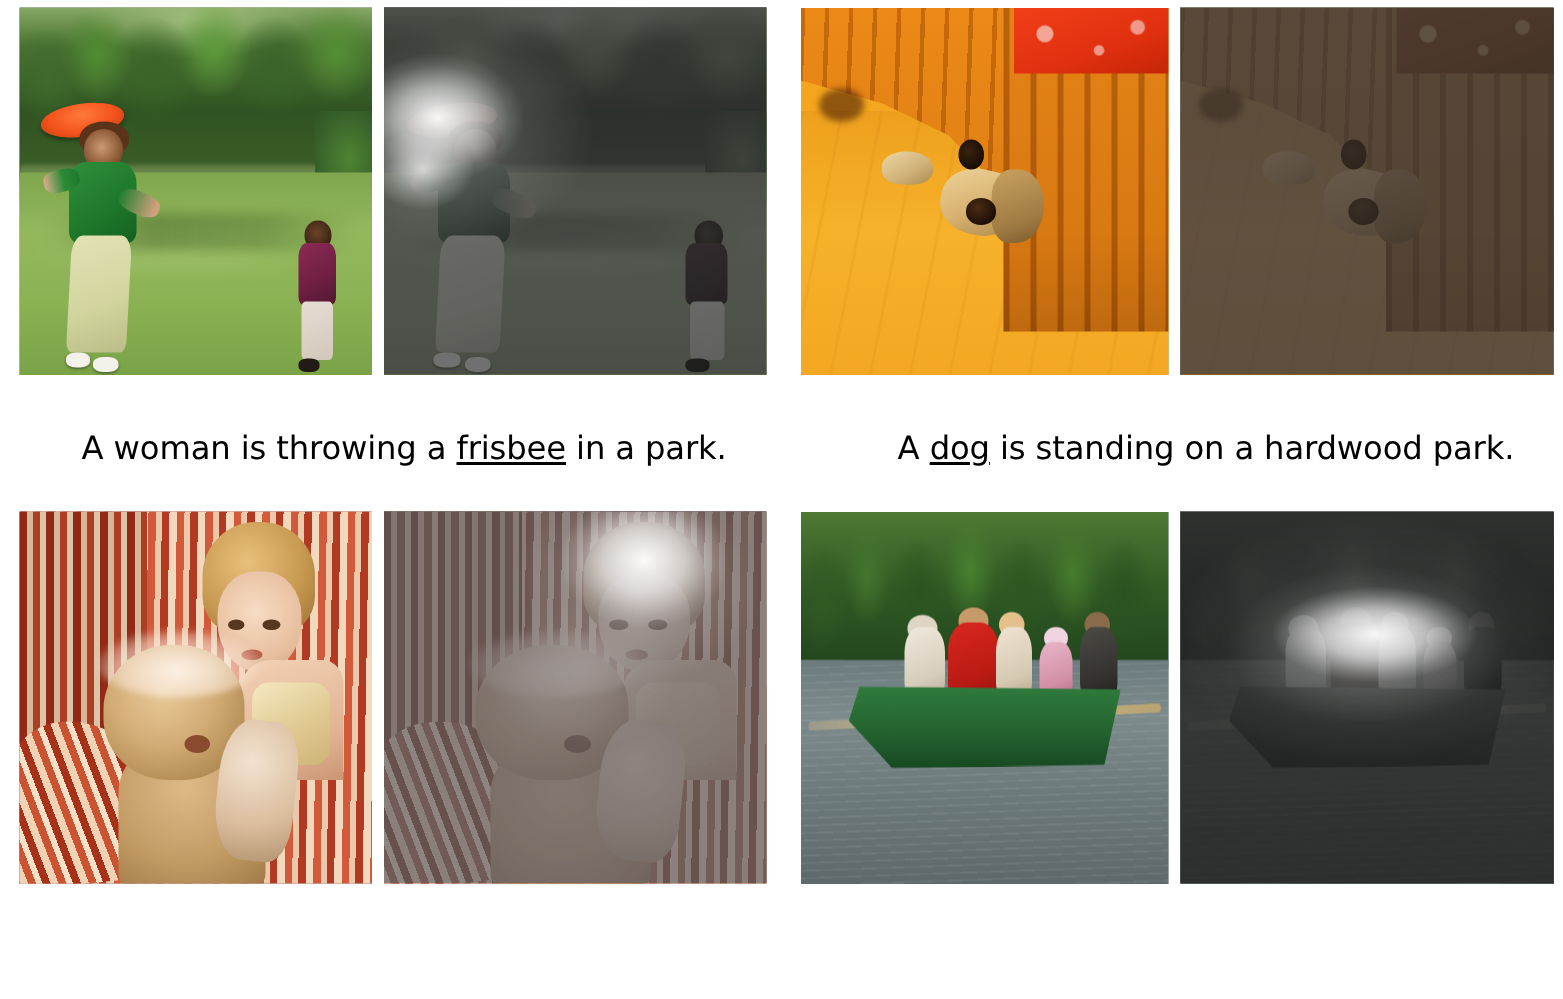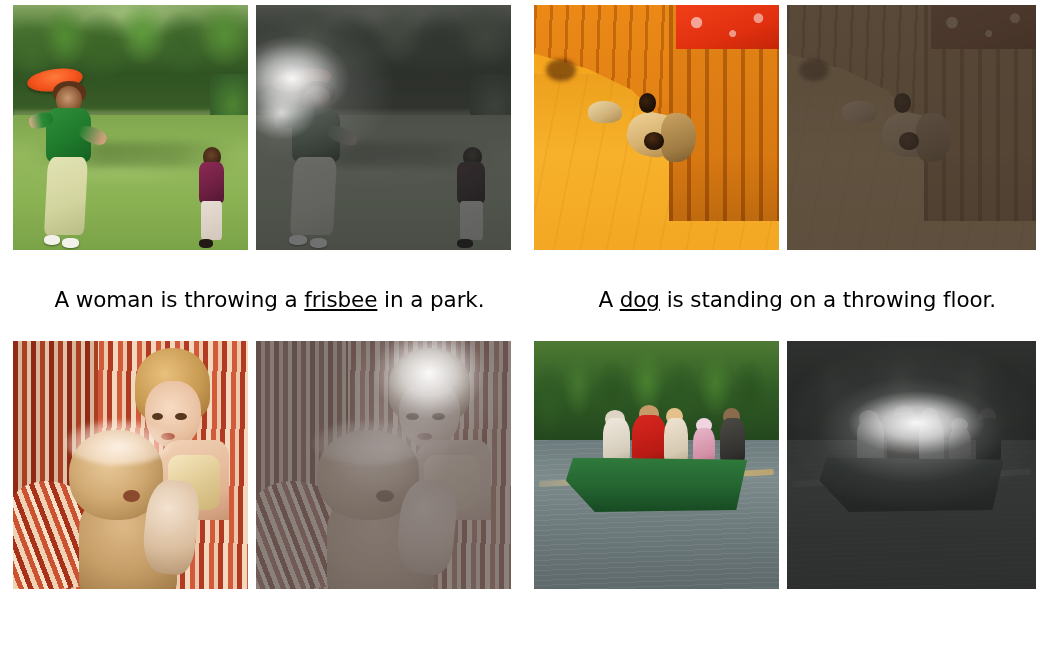--- a/index.html
+++ b/index.html
@@ -495,21 +495,21 @@
              -webkit-backdrop-filter: grayscale(.72) brightness(.56) contrast(.8) sepia(.25);"></div>
         <div class="heat-glow" style="background:
                radial-gradient(circle 16% at 45% 40%, rgba(255,252,246,.97) 0%, rgba(255,250,240,.70) 42%, rgba(255,246,232,.26) 70%, transparent 90%),
                radial-gradient(circle 32% at 45% 40%, rgba(255,248,236,.26) 0%, transparent 80%),
                radial-gradient(ellipse 60% 46% at 42% 44%, rgba(255,244,226,.13) 0%, transparent 85%);"></div>
       </div>
 
     </div>
 
     <div class="caption" style="left:24px; top:256px; width:478px;">
-      <span>A </span><span class="kw">dog</span><span> is standing on a throwing floor.</span>
+      <span>A </span><span class="kw">dog</span><span> is standing on a hardwood park.</span>
     </div>
   </div>
 
   <div class="panel" style="left:13px; top:341px; width:498px; height:320px;">
 
     <div class="panel-images" style="width:498px; height:248px;">
 
       <div class="img-frame" style="width:235px; height:248px;">
         <div class="scene s-teddy">
           <div class="stripes"></div>

